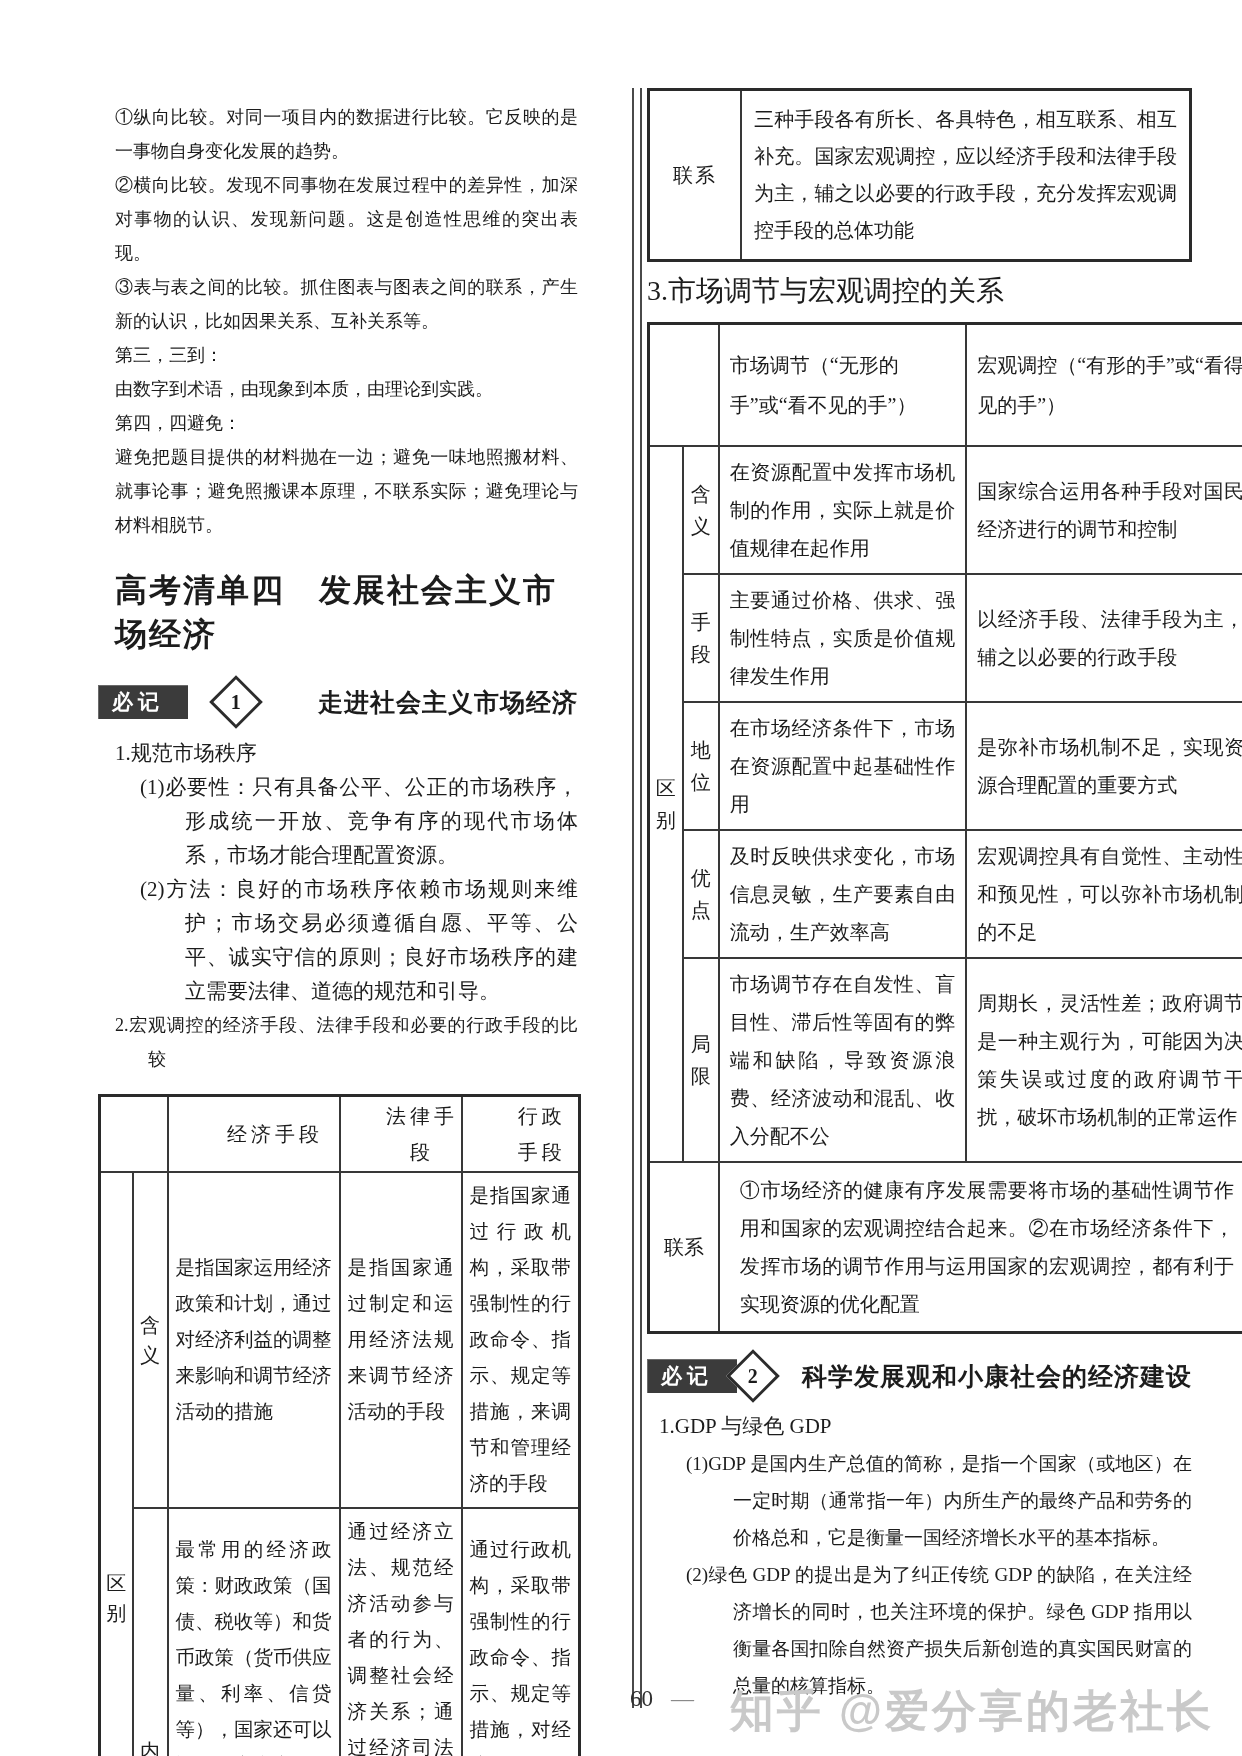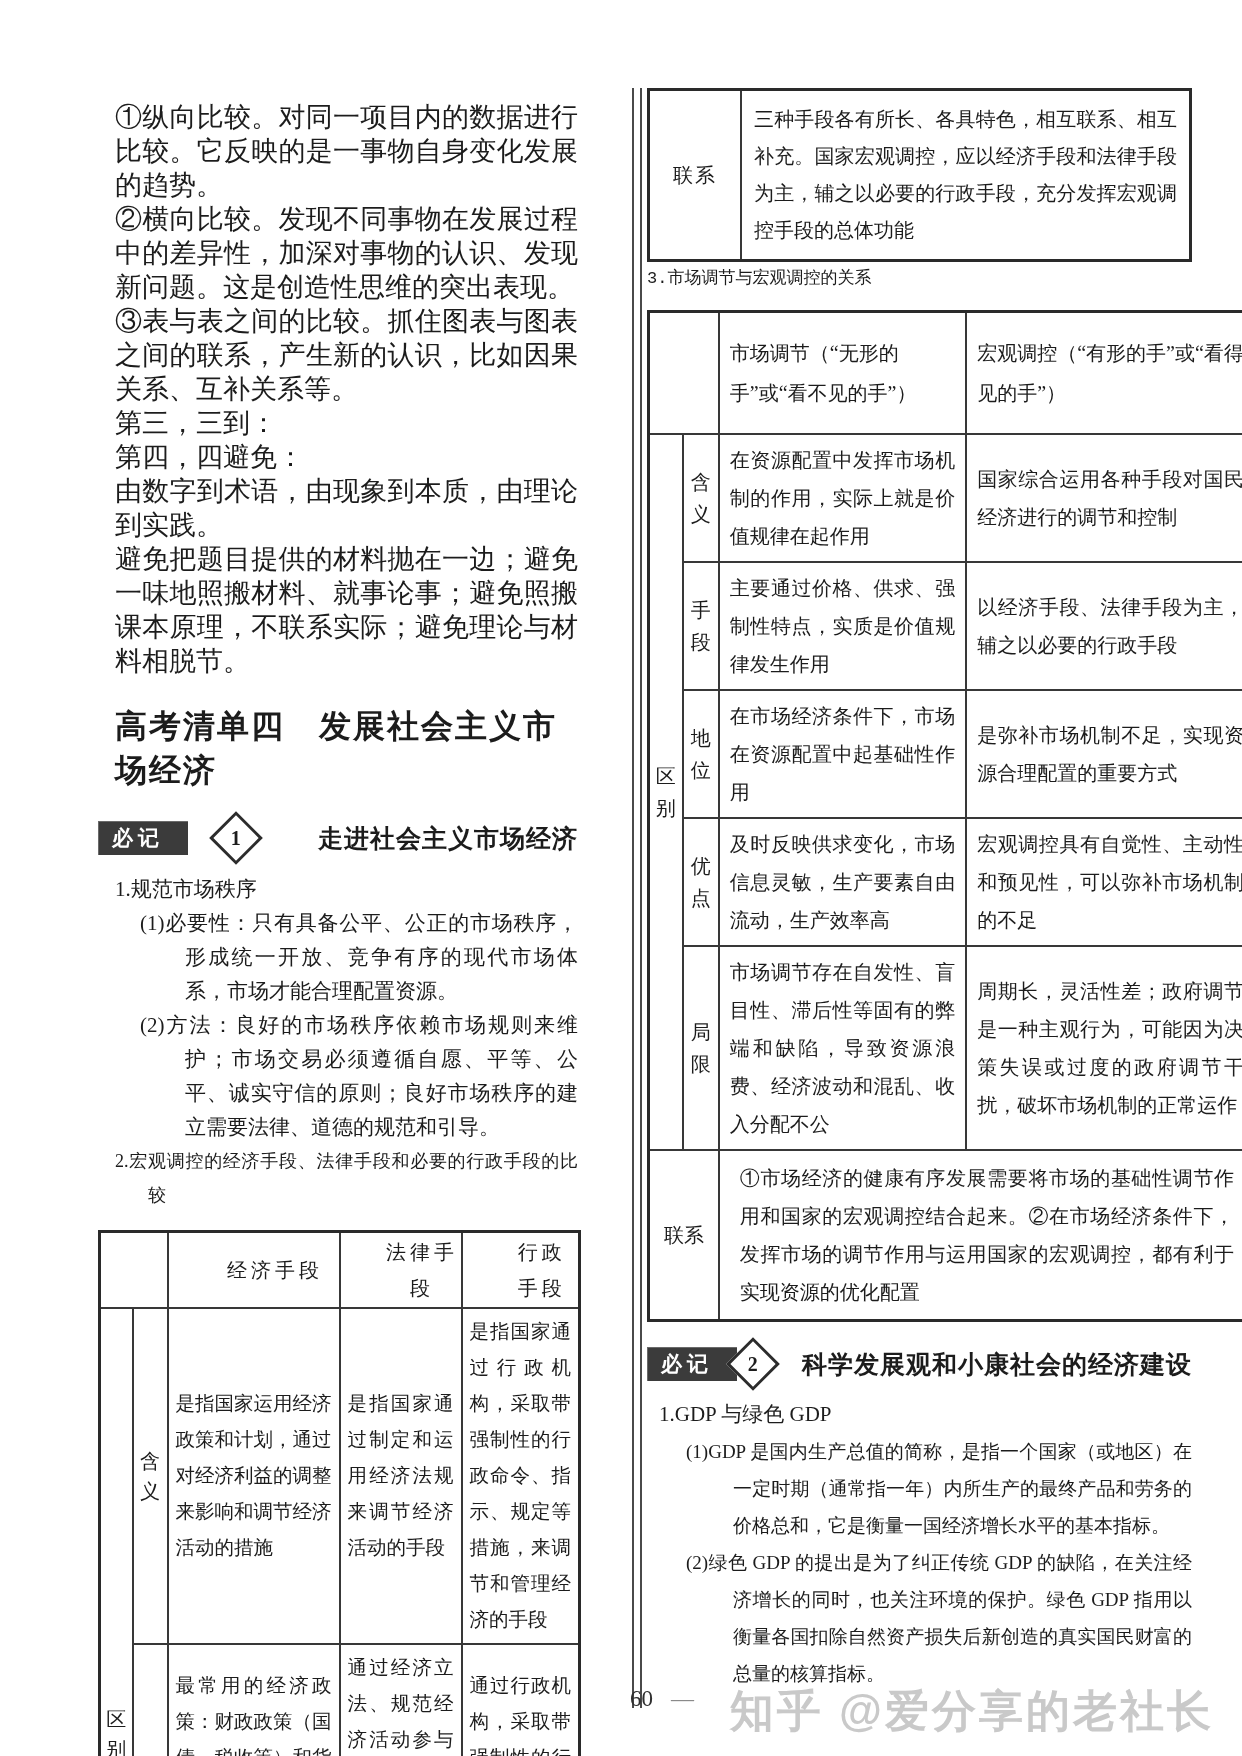--- a/index.html
+++ b/index.html
@@ -15,21 +15,21 @@
   
   .col-left{position:absolute;left:98px;top:100px;width:480px;}
   .col-right{position:absolute;left:647px;top:88px;width:545px;}
   .col-divider{position:absolute;top:88px;height:1620px;width:2px;background:#4a4a4a;}
   .col-divider.d1{left:632px;}
   .col-divider.d2{left:640px;}
 
   
   p{margin:0;}
   .intro{margin-left:17px;}
-  .intro p{font-size:27px;line-height:34px;text-align:justify;}
+  .intro p{font-size:18px;line-height:34px;text-align:justify;}
   .head{font-size:21px;line-height:34px;margin-left:17px;text-align:justify;}
   .plist{margin-left:17px;}
   .plist p.item{font-size:21px;line-height:34px;text-align:justify;
     padding-left:70px;text-indent:-45px;}
   .p2head{font-size:18px;line-height:34px;margin-left:17px;
     padding-left:33px;text-indent:-33px;text-align:justify;}
 
   .section-title{
     margin:26px 0 0 17px;
     font-size:32px;font-weight:700;letter-spacing:2px;line-height:44px;
@@ -72,21 +72,21 @@
   .t-link td{font-size:20px;line-height:37px;padding:10px 12px;text-align:justify;}
 
   .t-rel{width:610px;margin-top:14px;}
   .t-rel th,.t-rel td{font-size:20px;line-height:38px;}
   .t-rel .lbl{width:30px;text-align:center;line-height:32px;padding:4px 1px;}
   .t-rel td{padding:6px 10px;text-align:justify;}
   .t-rel .chead{padding:20px 10px;text-align:left;line-height:40px;}
   .t-rel .linkcell{padding:8px 20px;}
 
   
-  .r-head{font-size:17px;line-height:34px;font-family:Liberation Mono, monospace;}
+  .r-head{font-size:28px;line-height:34px;margin-top:12px;}
   .gdp{margin-left:12px;margin-top:10px;}
   .gdp p.ghead{font-size:21px;line-height:37px;}
   .gdp p.item{font-size:19px;line-height:37px;text-align:justify;
     padding-left:74px;text-indent:-47px;}
 
   
   .page-num{position:absolute;left:630px;top:1686px;font-size:23px;color:#2f2f2f;}
   .page-num .dash{color:#8a8a8a;margin-left:18px;}
   .watermark{
     position:absolute;right:28px;top:1682px;
@@ -102,22 +102,22 @@
   <div class="col-divider d1"></div>
   <div class="col-divider d2"></div>
 
   <div class="col-left">
 
     <div class="intro">
       <p>①纵向比较。对同一项目内的数据进行比较。它反映的是一事物自身变化发展的趋势。</p>
       <p>②横向比较。发现不同事物在发展过程中的差异性，加深对事物的认识、发现新问题。这是创造性思维的突出表现。</p>
       <p>③表与表之间的比较。抓住图表与图表之间的联系，产生新的认识，比如因果关系、互补关系等。</p>
       <p>第三，三到：</p>
+      <p>由数字到术语，由现象到本质，由理论到实践。</p>
       <p>第四，四避免：</p>
-      <p>由数字到术语，由现象到本质，由理论到实践。</p>
       <p>避免把题目提供的材料抛在一边；避免一味地照搬材料、就事论事；避免照搬课本原理，不联系实际；避免理论与材料相脱节。</p>
     </div>
 
     <div class="section-title">高考清单四　发展社会主义市场经济</div>
 
     <div class="topic">
       <span class="badge-bar">必记</span>
       <span class="badge-diamond">
           <i>1</i>
         </span>

